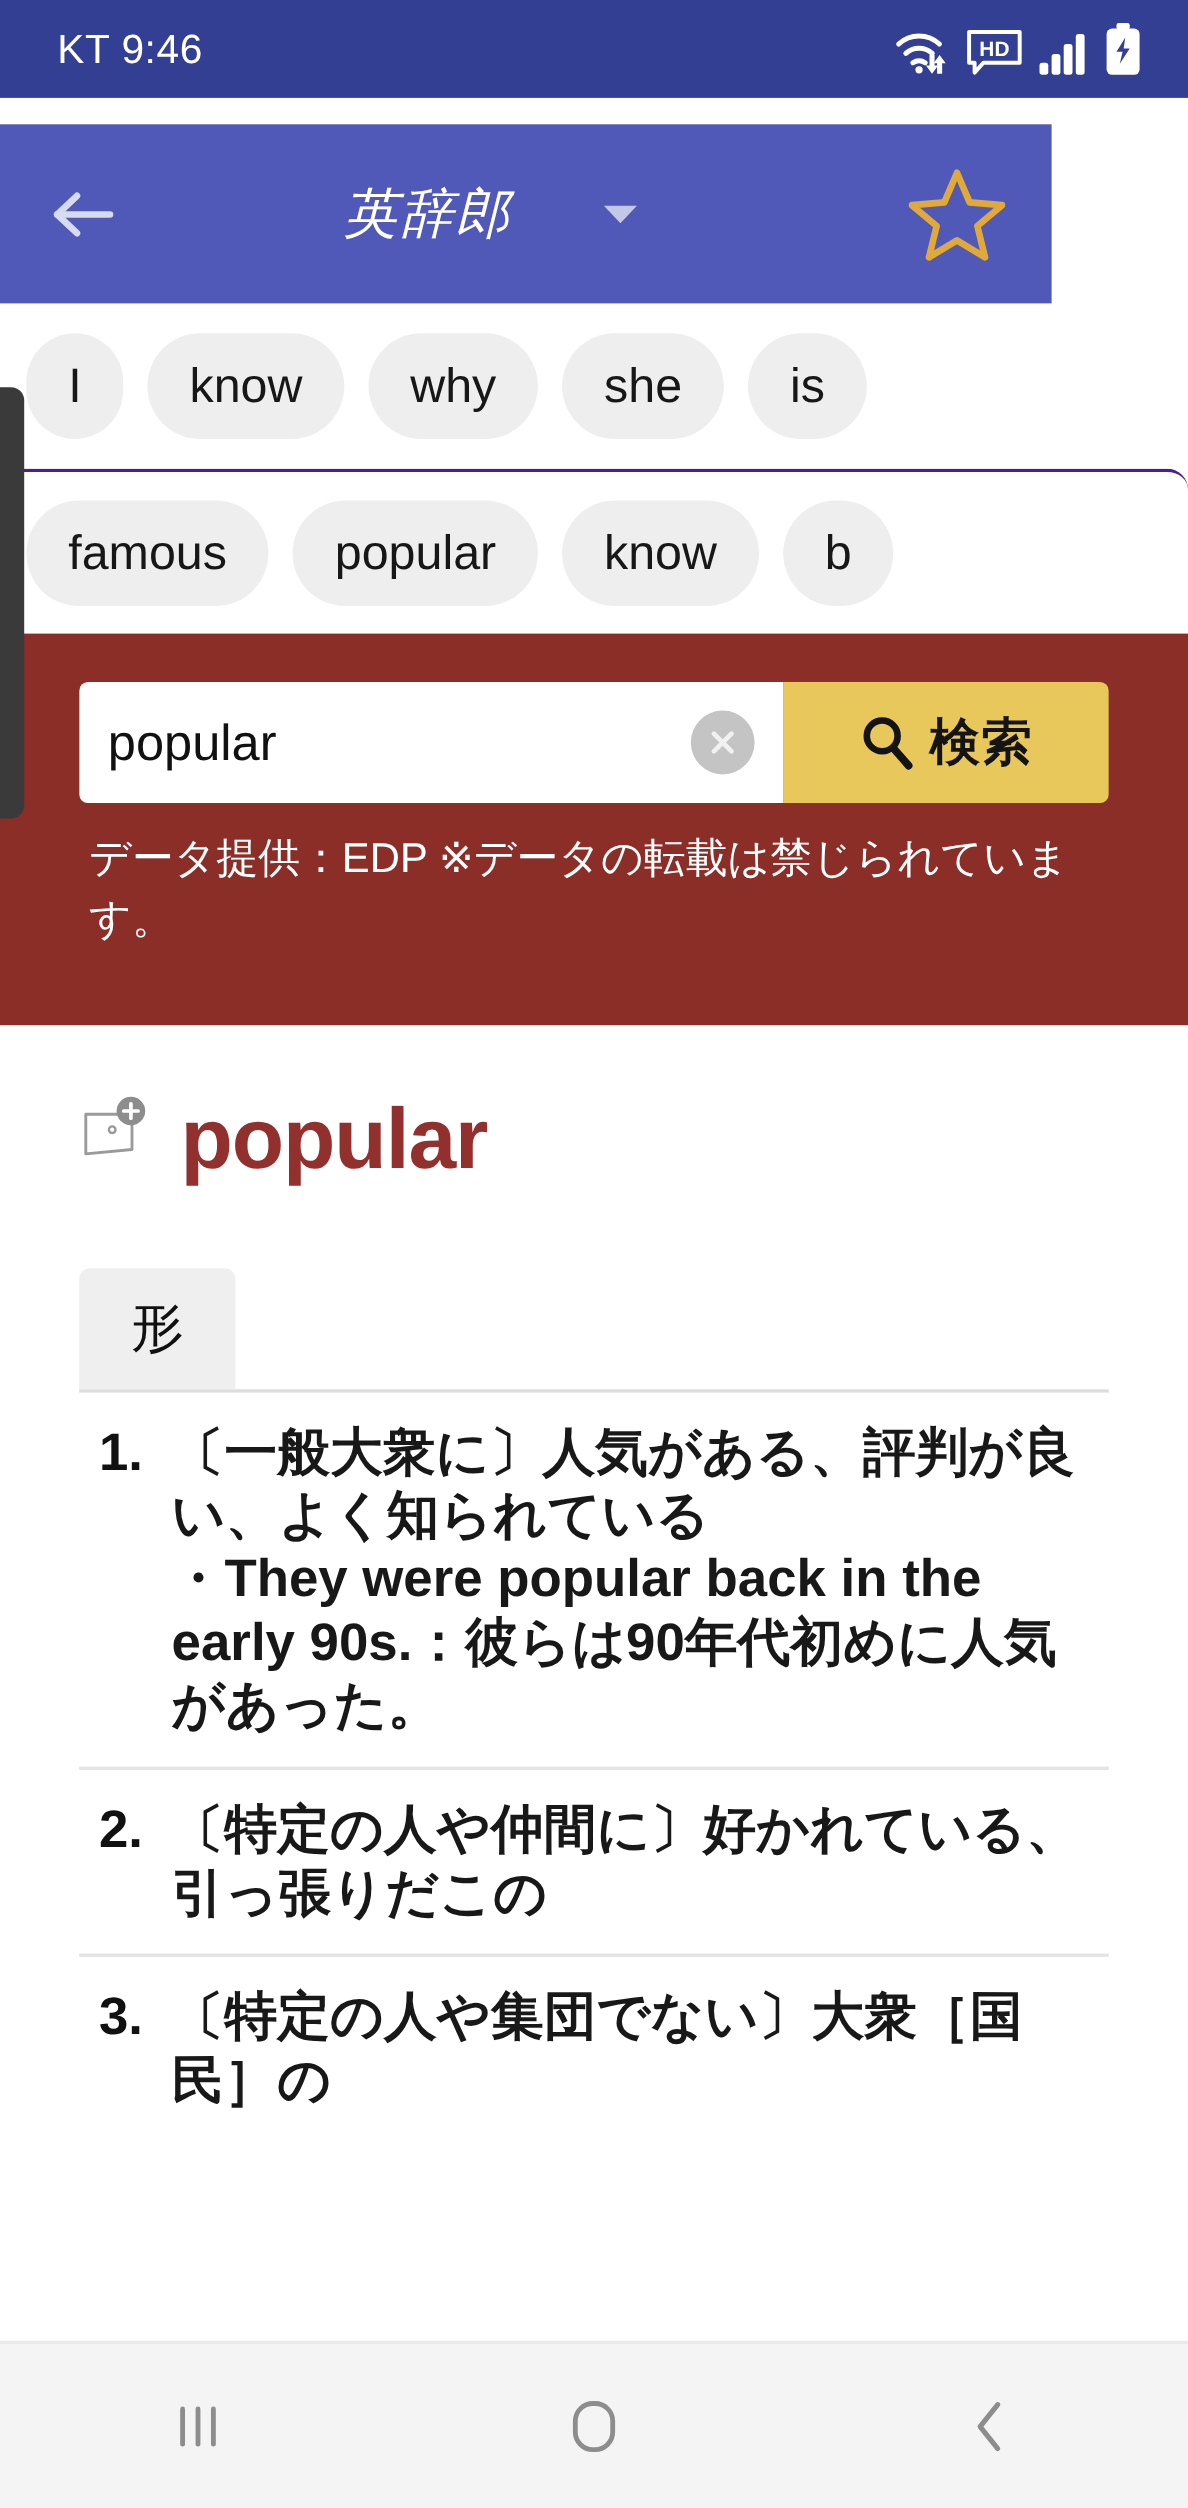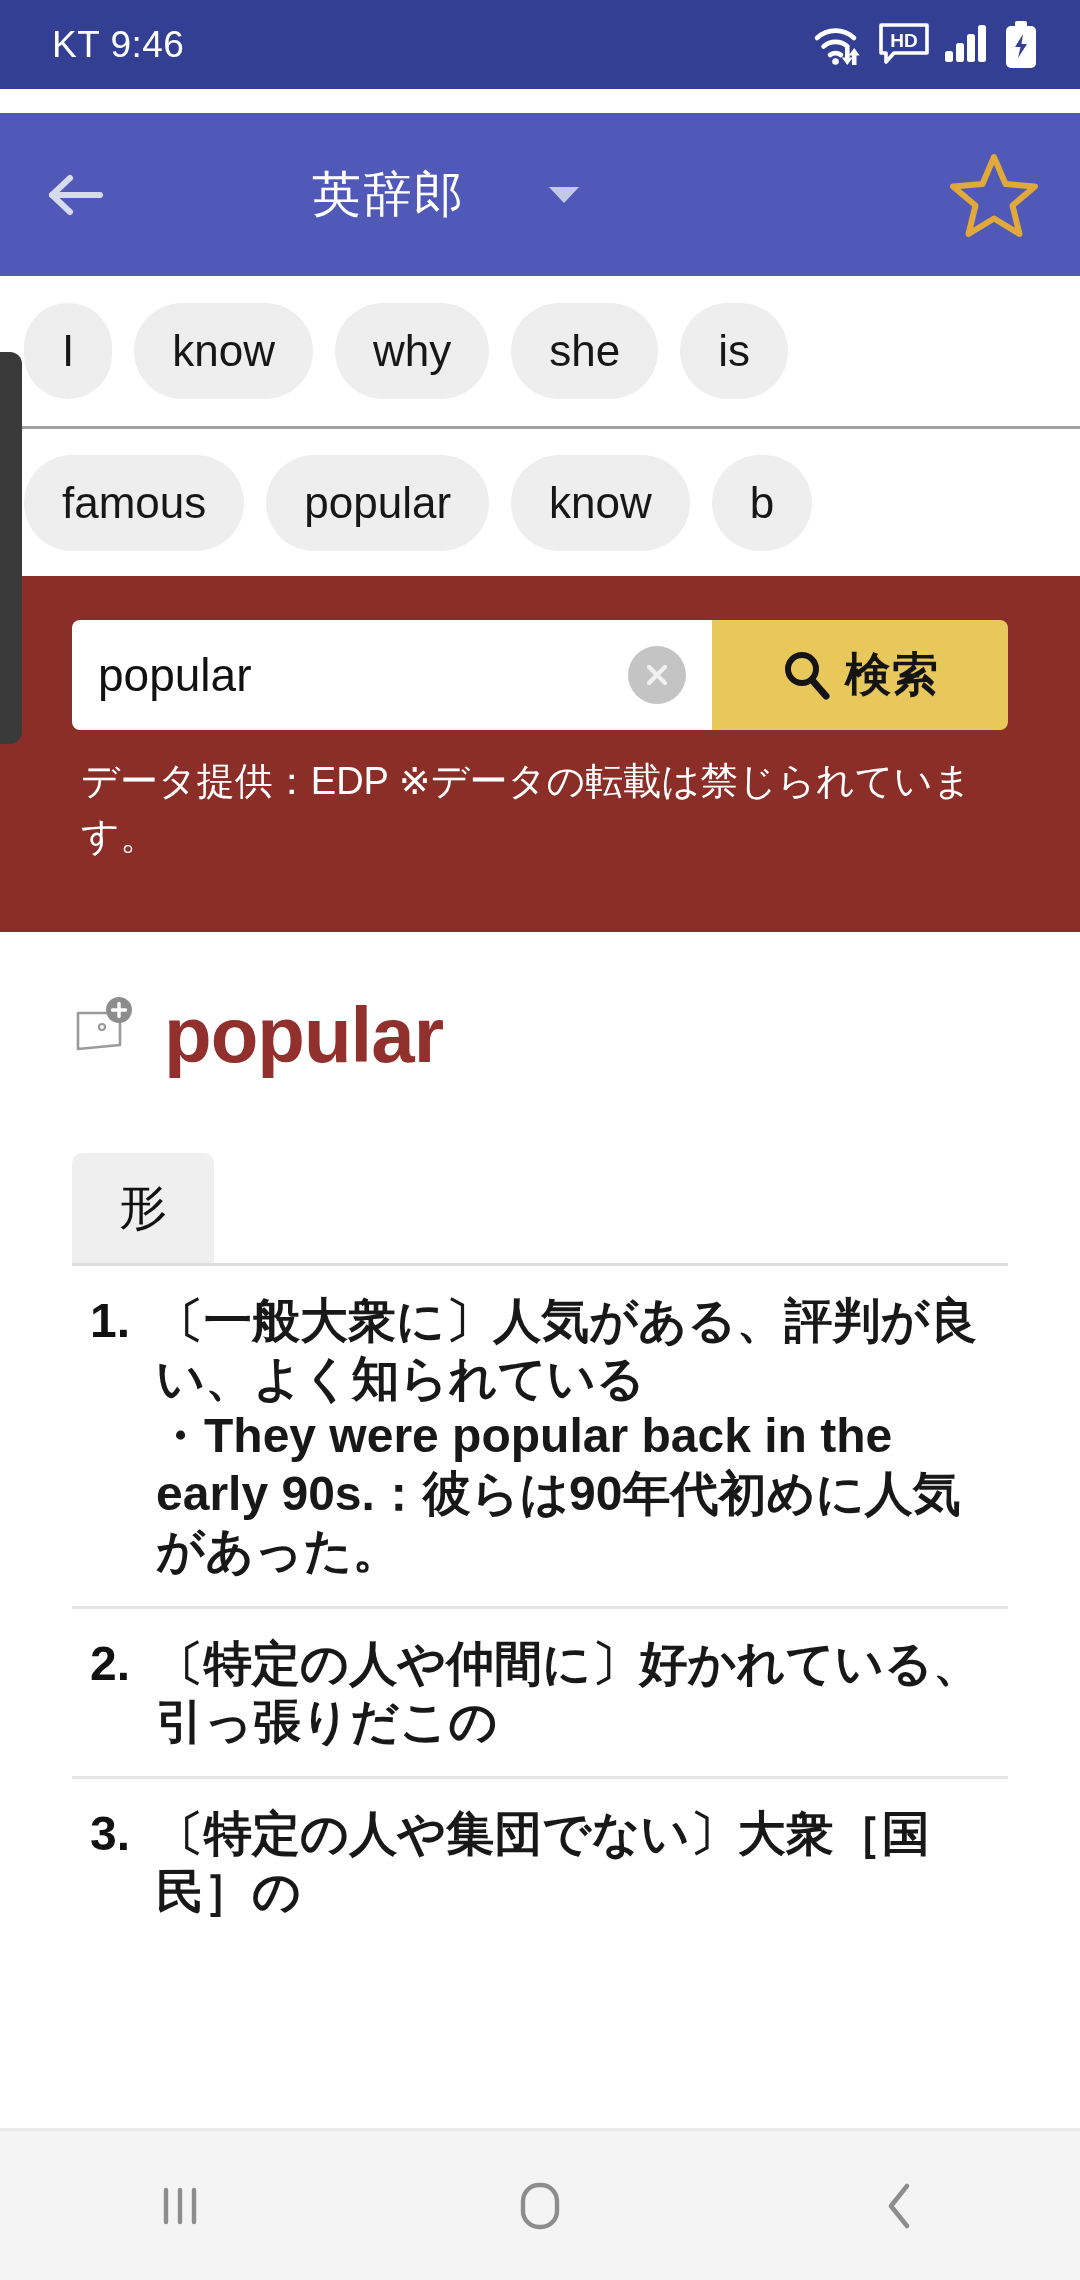--- a/index.html
+++ b/index.html
@@ -26,30 +26,30 @@
     padding: 0 42px 0 52px;
   }
   .status-left {
     color: #ffffff;
     font-size: 37px;
     letter-spacing: 0.5px;
     white-space: nowrap;
   }
   .status-right {
     margin-left: auto;
-    display: flex; align-items: flex-start; gap: 14px;
+    display: flex; align-items: flex-end; gap: 14px;
   }
   .ic { display: block; }
 
   
   .appbar {
     position: absolute; left: 0; top: 113px;
-    width: 1080px; height: 163px;
+    width: 956px; height: 163px;
     background: #5059b8;
-    display: flex; align-items: center;
+    display: flex; align-items: center; font-style: italic;
   }
   .appbar-back {
     width: 150px; height: 163px;
     display: flex; align-items: center; justify-content: center;
   }
   .appbar-title {
     flex: 0 0 auto;
     color: #ffffff;
     font-size: 49px;
     font-weight: 400;
@@ -74,21 +74,21 @@
   }
   .chip-row {
     position: relative;
     height: 150px;
     display: flex; align-items: center;
     gap: 22px;
     padding-left: 24px;
     white-space: nowrap;
     overflow: hidden;
   }
-  .chip-row.second { border-top: 3px solid #a3a3a3; }
+  .chip-row.second { border-top: 3px solid #4c1d95; border-radius: 19px; }
   .chip {
     flex: 0 0 auto;
     background: #eeeeee;
     border-radius: 60px;
     height: 96px;
     padding: 0 38px;
     display: flex; align-items: center; justify-content: center;
     color: #171717;
     font-size: 44px;
     line-height: 1;

